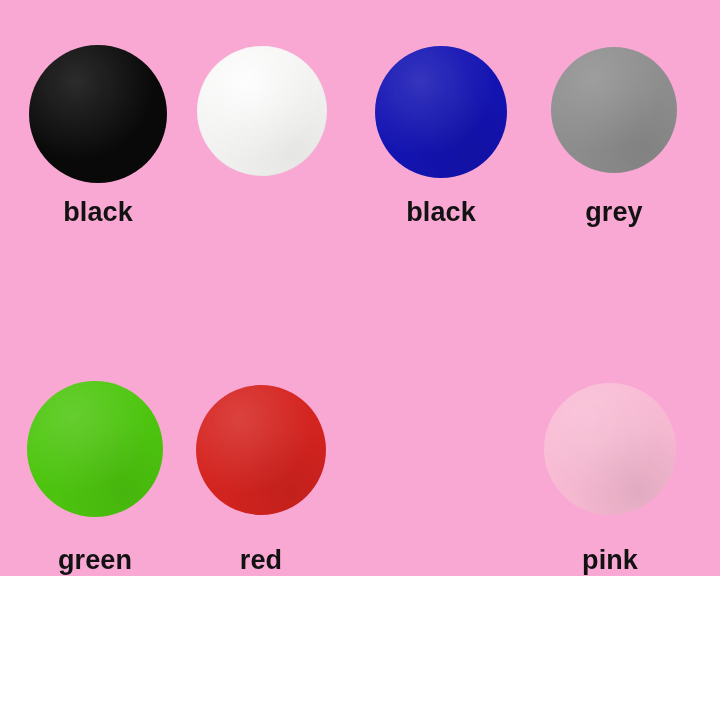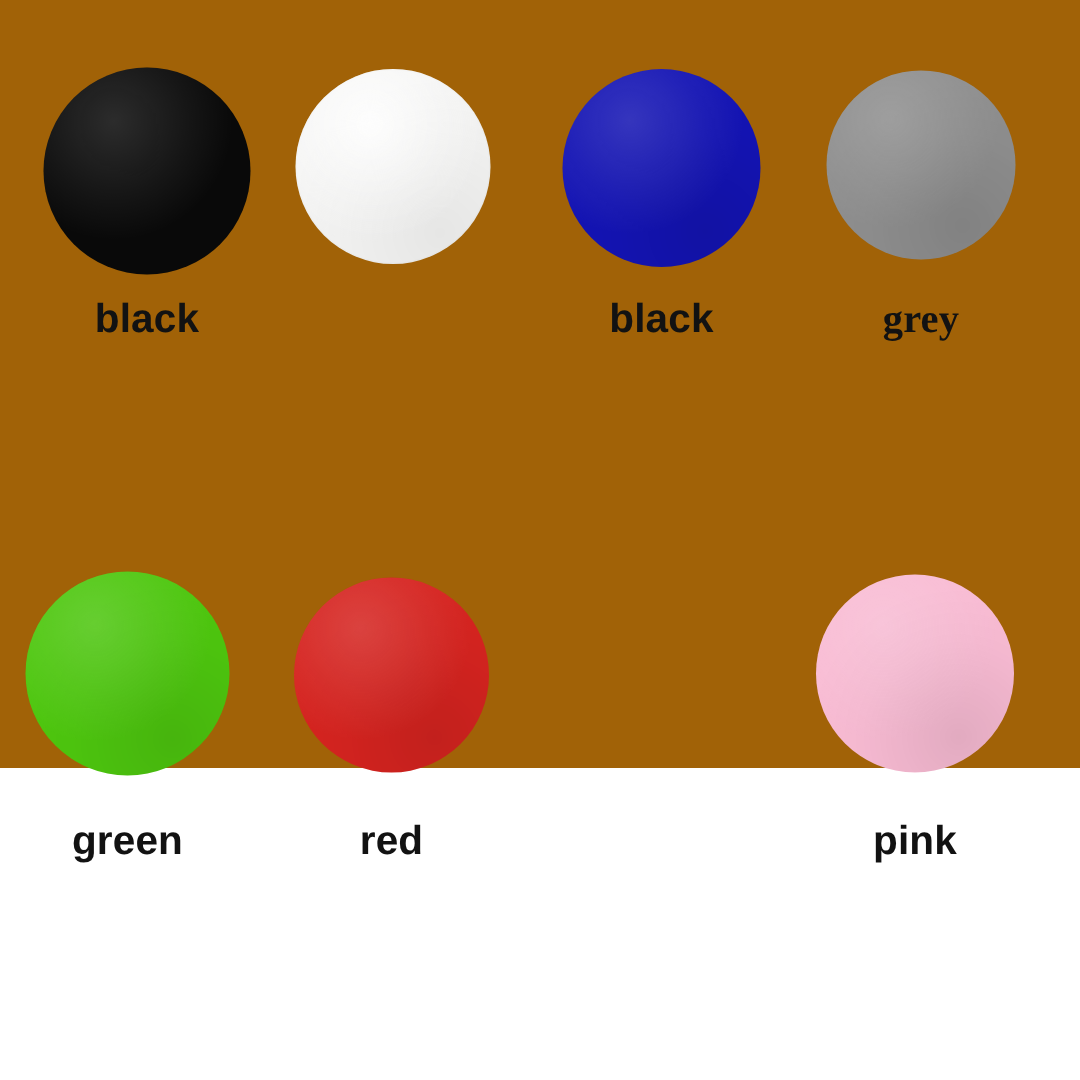--- a/index.html
+++ b/index.html
@@ -62,37 +62,37 @@
     color: #121212;
     letter-spacing: 0.1px;
     line-height: 1;
     white-space: nowrap;
     text-align: center;
   }
 </style>
 </head>
 <body>
 
-<div id="swatch-board" style="width: 720px; height: 512px; background: #a16207;">
+<div id="swatch-board" style="width: 720px; height: 576px; background: #f9a8d4;">
     <div class="swatch-cell" style="left: 29px; top: 45px; width: 138px;">
       <div class="swatch-disc" style="width: 138px; height: 138px; background: rgb(10, 10, 10);"></div>
       <div class="swatch-label" style="color: rgb(18, 18, 18); margin-top: 16px; width: 138px; margin-left: 0px;">black</div>
     </div>
     <div class="swatch-cell" style="left: 197px; top: 46px; width: 130px;">
       <div class="swatch-disc is-white" style="width: 130px; height: 130px; background: rgb(244, 244, 243);"></div>
     </div>
     <div class="swatch-cell" style="left: 375px; top: 46px; width: 132px;">
       <div class="swatch-disc" style="width: 132px; height: 132px; background: rgb(20, 20, 180);"></div>
       <div class="swatch-label" style="color: rgb(18, 18, 18); margin-top: 21px; width: 132px; margin-left: 0px;">black</div>
     </div>
     <div class="swatch-cell" style="left: 551px; top: 47px; width: 126px;">
       <div class="swatch-disc" style="width: 126px; height: 126px; background: rgb(143, 143, 143);"></div>
-      <div class="swatch-label" style="color: rgb(18, 18, 18); margin-top: 26px; width: 126px; margin-left: 0px; font-family: Liberation Serif, serif;">grey</div>
+      <div class="swatch-label" style="color: rgb(18, 18, 18); margin-top: 26px; width: 126px; margin-left: 0px;">grey</div>
     </div>
-    <div class="swatch-cell" style="left: 17px; top: 381px; width: 136px;">
+    <div class="swatch-cell" style="left: 27px; top: 381px; width: 136px;">
       <div class="swatch-disc" style="width: 136px; height: 136px; background: rgb(78, 199, 15);"></div>
       <div class="swatch-label" style="color: rgb(18, 18, 18); margin-top: 30px; width: 136px; margin-left: 0px;">green</div>
     </div>
     <div class="swatch-cell" style="left: 196px; top: 385px; width: 130px;">
       <div class="swatch-disc" style="width: 130px; height: 130px; background: rgb(214, 36, 32);"></div>
       <div class="swatch-label" style="color: rgb(18, 18, 18); margin-top: 32px; width: 130px; margin-left: 0px;">red</div>
     </div>
     <div class="swatch-cell" style="left: 544px; top: 383px; width: 132px; justify-content: flex-end;">
       <div class="swatch-disc" style="width: 132px; height: 132px; background: rgb(249, 188, 212);"></div>
       <div class="swatch-label" style="color: rgb(18, 18, 18); margin-top: 32px; width: 132px; margin-left: 0px;">pink</div>

